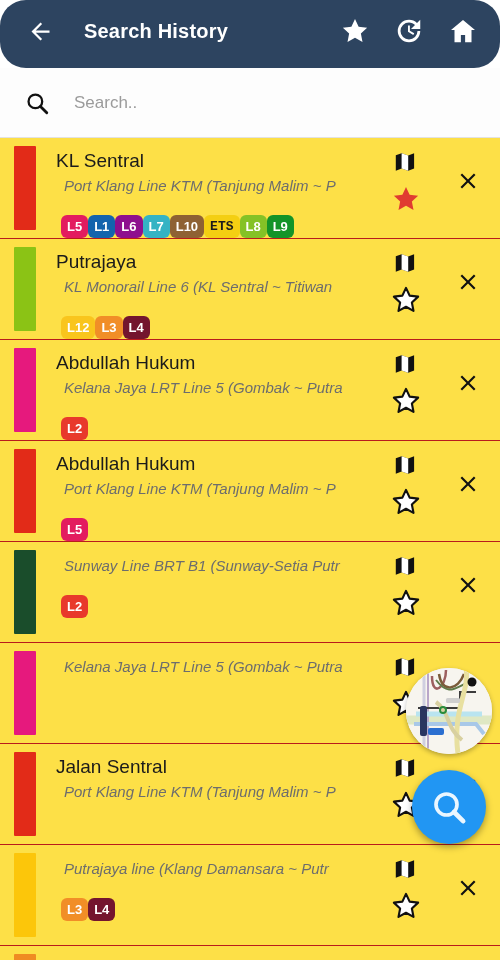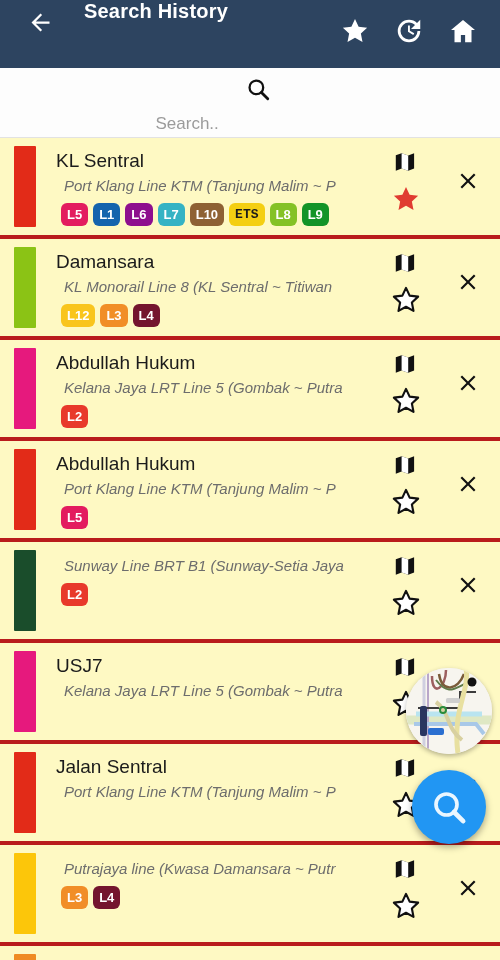--- a/index.html
+++ b/index.html
@@ -7,22 +7,23 @@
     width: 500px; height: 960px;
     font-family: "Liberation Sans", sans-serif;
     background: #ffffff;
     overflow: hidden;
   }
   #app { position: relative; width: 500px; height: 960px; overflow: hidden; background:#fff; }
 
   
   .appbar {
     height: 68px; background: #2d4460;
-    display: flex; 
+    display: flex; align-items: center;
     padding: 0 14px 6px 18px;
+    border-radius: 26px;
   }
   .back-btn {
     width: 44px; height: 44px; flex: 0 0 44px;
     display: flex; align-items: center; justify-content: center;
     cursor: pointer;
   }
   .appbar-title {
     color: #ffffff; font-size: 20px; font-weight: bold;
     margin-left: 22px; letter-spacing: .2px; white-space: nowrap;
     flex: 1 1 auto;
@@ -32,37 +33,36 @@
     width: 34px; height: 34px;
     display: flex; align-items: center; justify-content: center; cursor: pointer;
   }
 
   
   .searchbar {
     height: 70px; background: #fdfdfd;
     display: flex; align-items: center;
     padding-left: 16px;
     border-bottom: 1px solid #e2e2e2;
-    flex-direction: column;
   }
   .search-ico { width: 42px; height: 42px; display:flex; align-items:center; justify-content:center; flex:0 0 42px; }
   .search-input {
     flex: 1 1 auto; border: none; outline: none; background: transparent;
     font-family: "Liberation Sans", sans-serif;
     font-size: 17px; color: #3a3a3a; margin-left: 16px; height: 42px;
   }
   .search-input::placeholder { color: #9b9b9b; }
 
   
   .list { position: relative; }
   .row {
     position: relative;
     height: 101px;
-    background: #fef9c3;
-    border-bottom: 4px solid #b91c1c;
+    background: #fde047;
+    border-bottom: 1px solid #b91c1c;
     display: flex; align-items: stretch;
     overflow: hidden;
   }
   .row-bar {
     width: 22px; flex: 0 0 22px;
     margin: 8px 0 8px 14px;
     border-radius: 1px;
   }
   .row-main {
     flex: 1 1 auto; min-width: 0;
@@ -73,22 +73,22 @@
     font-size: 19px; color: #1b1b1b; line-height: 24px;
     white-space: nowrap; overflow: hidden;
   }
   .row-sub {
     font-size: 15px; color: #6d6d6d; font-style: italic;
     line-height: 21px; margin-top: 2px; margin-left: 8px;
     white-space: nowrap; overflow: hidden;
     width: 330px;
   }
   .badges {
-    display: flex; align-items: center; gap: 5px;
-    margin-top: 7px; margin-left: 5px;
+    display: flex; align-items: center; 
+    margin-top: 19px; margin-left: 5px;
     height: 23px;
   }
   .badge {
     min-width: 27px; height: 23px;
     border-radius: 6px;
     display: inline-flex; align-items: center; justify-content: center;
     font-size: 13px; font-weight: bold; color: #ffffff;
     padding: 0 6px; line-height: 1;
   }
 
@@ -204,22 +204,22 @@
           <div class="close-ico">
             <svg width="26" height="26" viewBox="0 0 24 24">
               <path d="M18.9 6.5 17.5 5.1 12 10.6 6.5 5.1 5.1 6.5 10.6 12l-5.5 5.5 1.4 1.4L12 13.4l5.5 5.5 1.4-1.4L13.4 12z" fill="#111"></path>
             </svg>
           </div>
         </div>
       </div>
       <div class="row">
         <div class="row-bar" style="background: rgb(139, 195, 21);"></div>
         <div class="row-main">
-          <div class="row-title">Damansara</div>
-          <div class="row-sub">KL Monorail Line 8   (KL Sentral ~ Titiwan</div>
+          <div class="row-title">Putrajaya</div>
+          <div class="row-sub">KL Monorail Line 6   (KL Sentral ~ Titiwan</div>
           <div class="badges">
             <span class="badge" style="background: rgb(249, 197, 29); color: rgb(255, 255, 255);">L12</span>
             <span class="badge" style="background: rgb(241, 142, 39); color: rgb(255, 255, 255);">L3</span>
             <span class="badge" style="background: rgb(116, 21, 46); color: rgb(255, 255, 255);">L4</span>
           </div>
         </div>
         <div class="row-icons">
           <div class="map-ico">
             <svg width="24" height="24" viewBox="0 0 24 24">
               <path d="M8.6 3.2 2.8 5.3v15.4l5.8-2.2 6.6 2.3 5.9-2.2V3.2l-5.9 2.2z" fill="#111"></path>
@@ -290,21 +290,21 @@
           <div class="close-ico">
             <svg width="26" height="26" viewBox="0 0 24 24">
               <path d="M18.9 6.5 17.5 5.1 12 10.6 6.5 5.1 5.1 6.5 10.6 12l-5.5 5.5 1.4 1.4L12 13.4l5.5 5.5 1.4-1.4L13.4 12z" fill="#111"></path>
             </svg>
           </div>
         </div>
       </div>
       <div class="row">
         <div class="row-bar" style="background: rgb(26, 77, 43);"></div>
         <div class="row-main">
-          <div class="row-sub">Sunway Line BRT B1   (Sunway-Setia Jaya</div>
+          <div class="row-sub">Sunway Line BRT B1   (Sunway-Setia Putr</div>
           <div class="badges">
             <span class="badge" style="background: rgb(232, 57, 43); color: rgb(255, 255, 255);">L2</span>
           </div>
         </div>
         <div class="row-icons">
           <div class="map-ico">
             <svg width="24" height="24" viewBox="0 0 24 24">
               <path d="M8.6 3.2 2.8 5.3v15.4l5.8-2.2 6.6 2.3 5.9-2.2V3.2l-5.9 2.2z" fill="#111"></path>
               <path d="M8.6 3.2v15.3l6.6 2.3V5.4z" fill="#fff"></path>
             </svg>
@@ -317,21 +317,20 @@
           <div class="close-ico">
             <svg width="26" height="26" viewBox="0 0 24 24">
               <path d="M18.9 6.5 17.5 5.1 12 10.6 6.5 5.1 5.1 6.5 10.6 12l-5.5 5.5 1.4 1.4L12 13.4l5.5 5.5 1.4-1.4L13.4 12z" fill="#111"></path>
             </svg>
           </div>
         </div>
       </div>
       <div class="row">
         <div class="row-bar" style="background: rgb(230, 25, 125);"></div>
         <div class="row-main">
-          <div class="row-title">USJ7</div>
           <div class="row-sub">Kelana Jaya LRT Line 5   (Gombak ~ Putra</div>
         </div>
         <div class="row-icons">
           <div class="map-ico">
             <svg width="24" height="24" viewBox="0 0 24 24">
               <path d="M8.6 3.2 2.8 5.3v15.4l5.8-2.2 6.6 2.3 5.9-2.2V3.2l-5.9 2.2z" fill="#111"></path>
               <path d="M8.6 3.2v15.3l6.6 2.3V5.4z" fill="#fff"></path>
             </svg>
           </div>
           <div class="star-ico">
@@ -367,21 +366,21 @@
           <div class="close-ico">
             <svg width="26" height="26" viewBox="0 0 24 24">
               <path d="M18.9 6.5 17.5 5.1 12 10.6 6.5 5.1 5.1 6.5 10.6 12l-5.5 5.5 1.4 1.4L12 13.4l5.5 5.5 1.4-1.4L13.4 12z" fill="#111"></path>
             </svg>
           </div>
         </div>
       </div>
       <div class="row">
         <div class="row-bar" style="background: rgb(252, 198, 10);"></div>
         <div class="row-main">
-          <div class="row-sub">Putrajaya line   (Kwasa Damansara ~ Putr</div>
+          <div class="row-sub">Putrajaya line   (Klang Damansara ~ Putr</div>
           <div class="badges">
             <span class="badge" style="background: rgb(241, 142, 39); color: rgb(255, 255, 255);">L3</span>
             <span class="badge" style="background: rgb(116, 21, 46); color: rgb(255, 255, 255);">L4</span>
           </div>
         </div>
         <div class="row-icons">
           <div class="map-ico">
             <svg width="24" height="24" viewBox="0 0 24 24">
               <path d="M8.6 3.2 2.8 5.3v15.4l5.8-2.2 6.6 2.3 5.9-2.2V3.2l-5.9 2.2z" fill="#111"></path>
               <path d="M8.6 3.2v15.3l6.6 2.3V5.4z" fill="#fff"></path>

